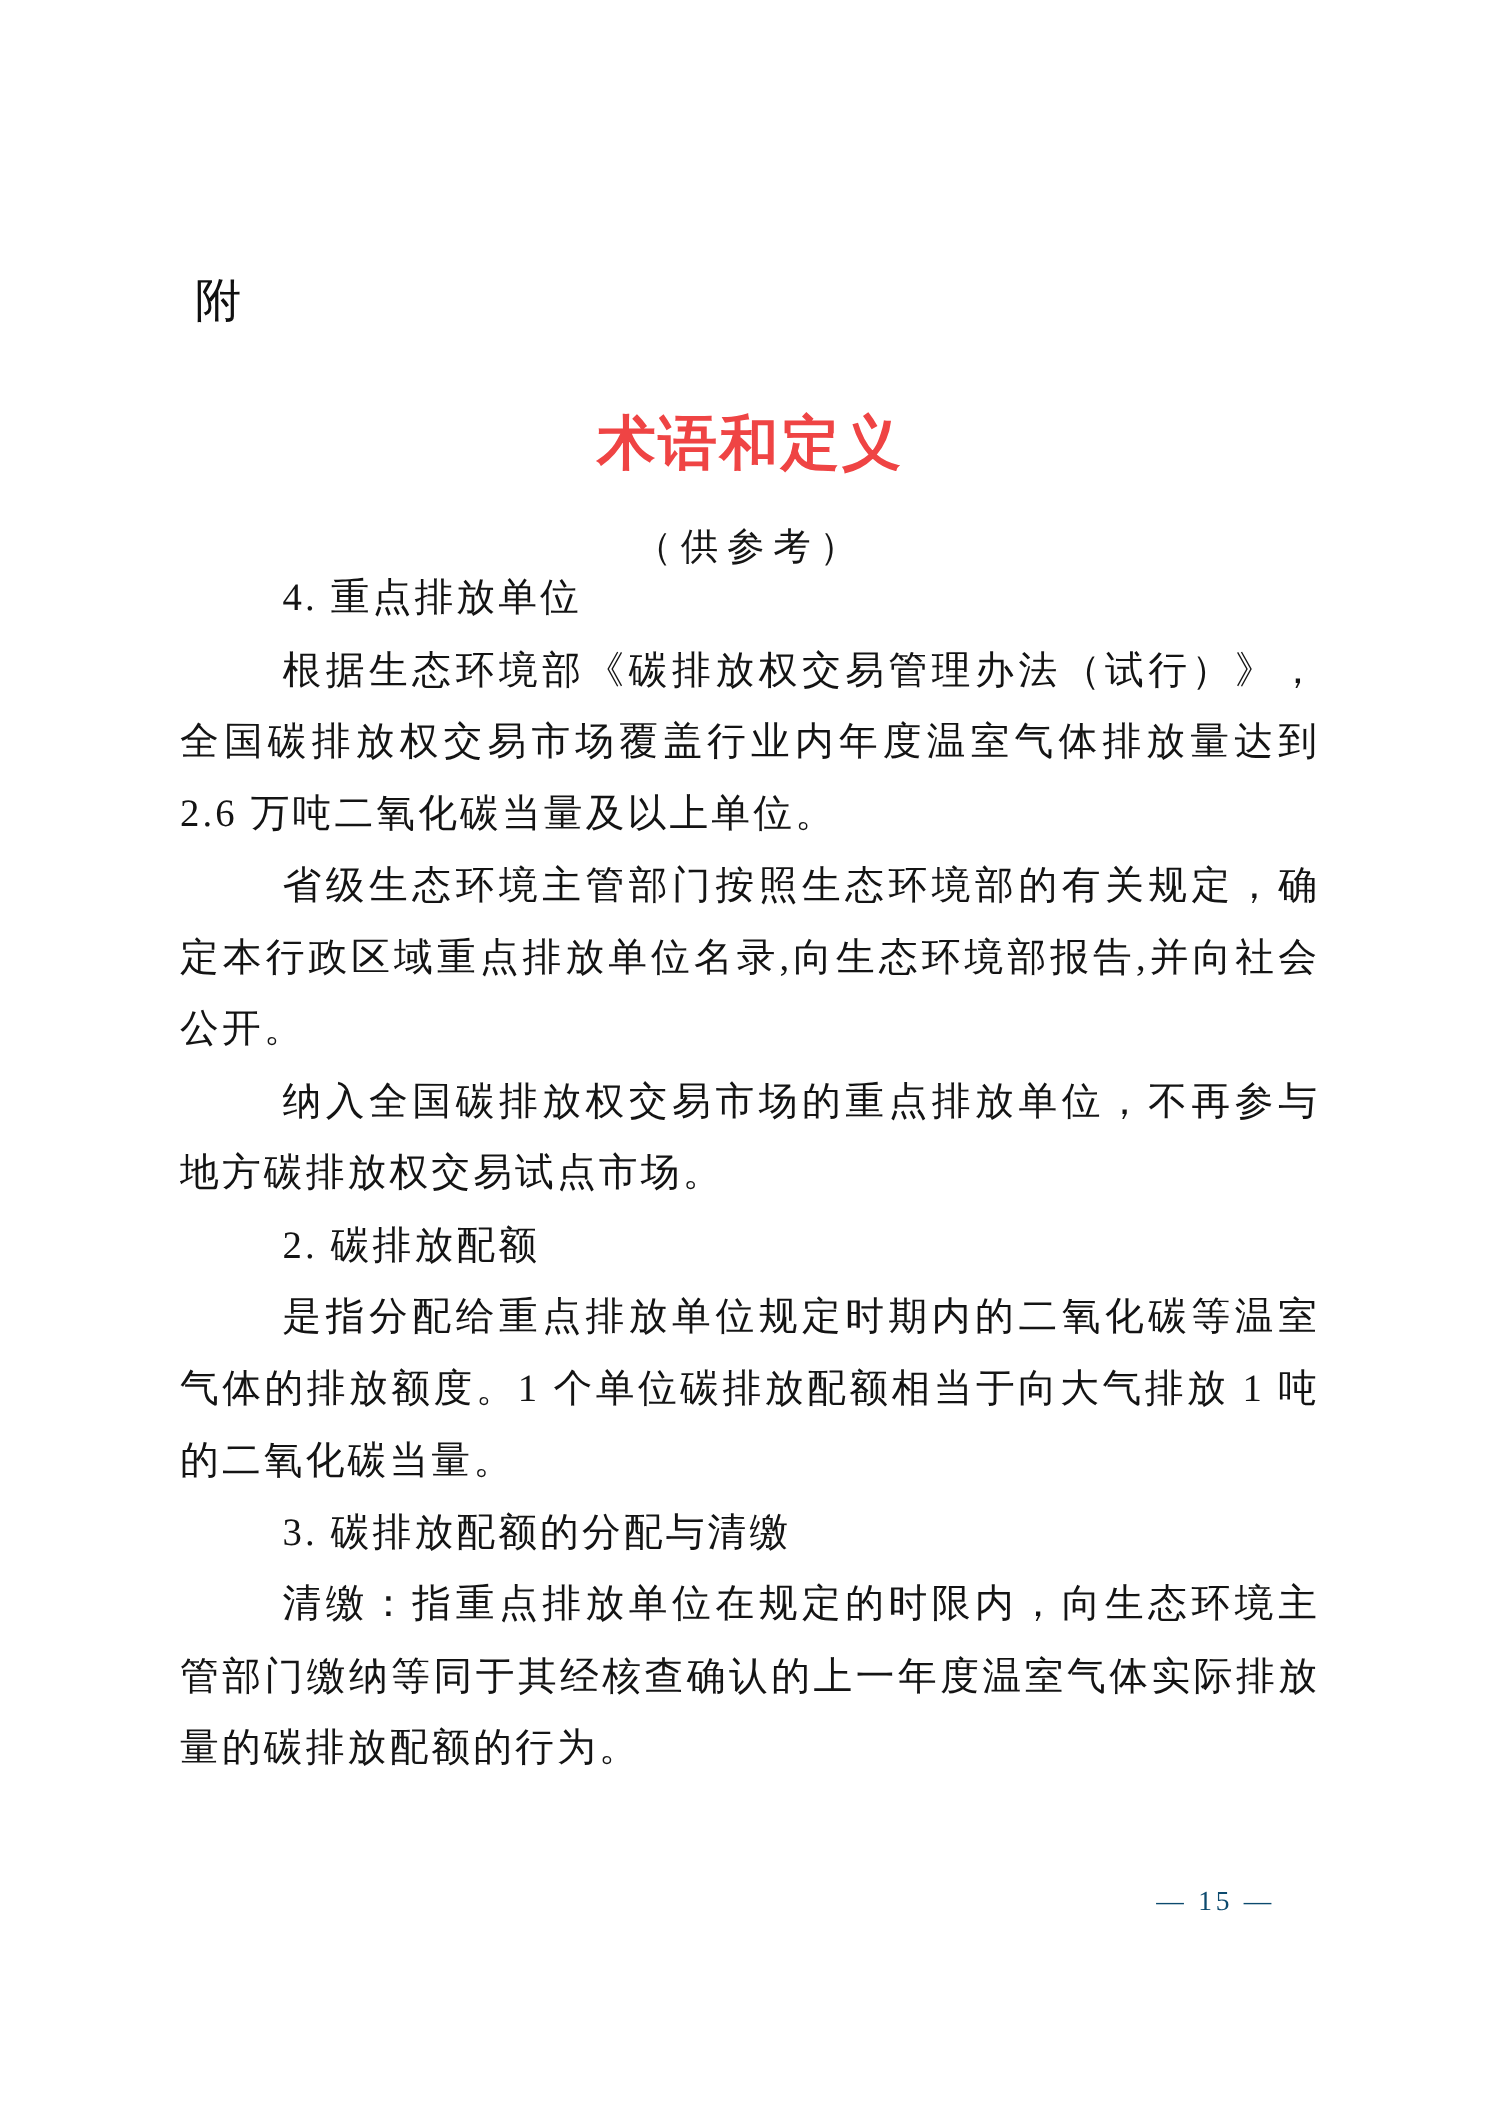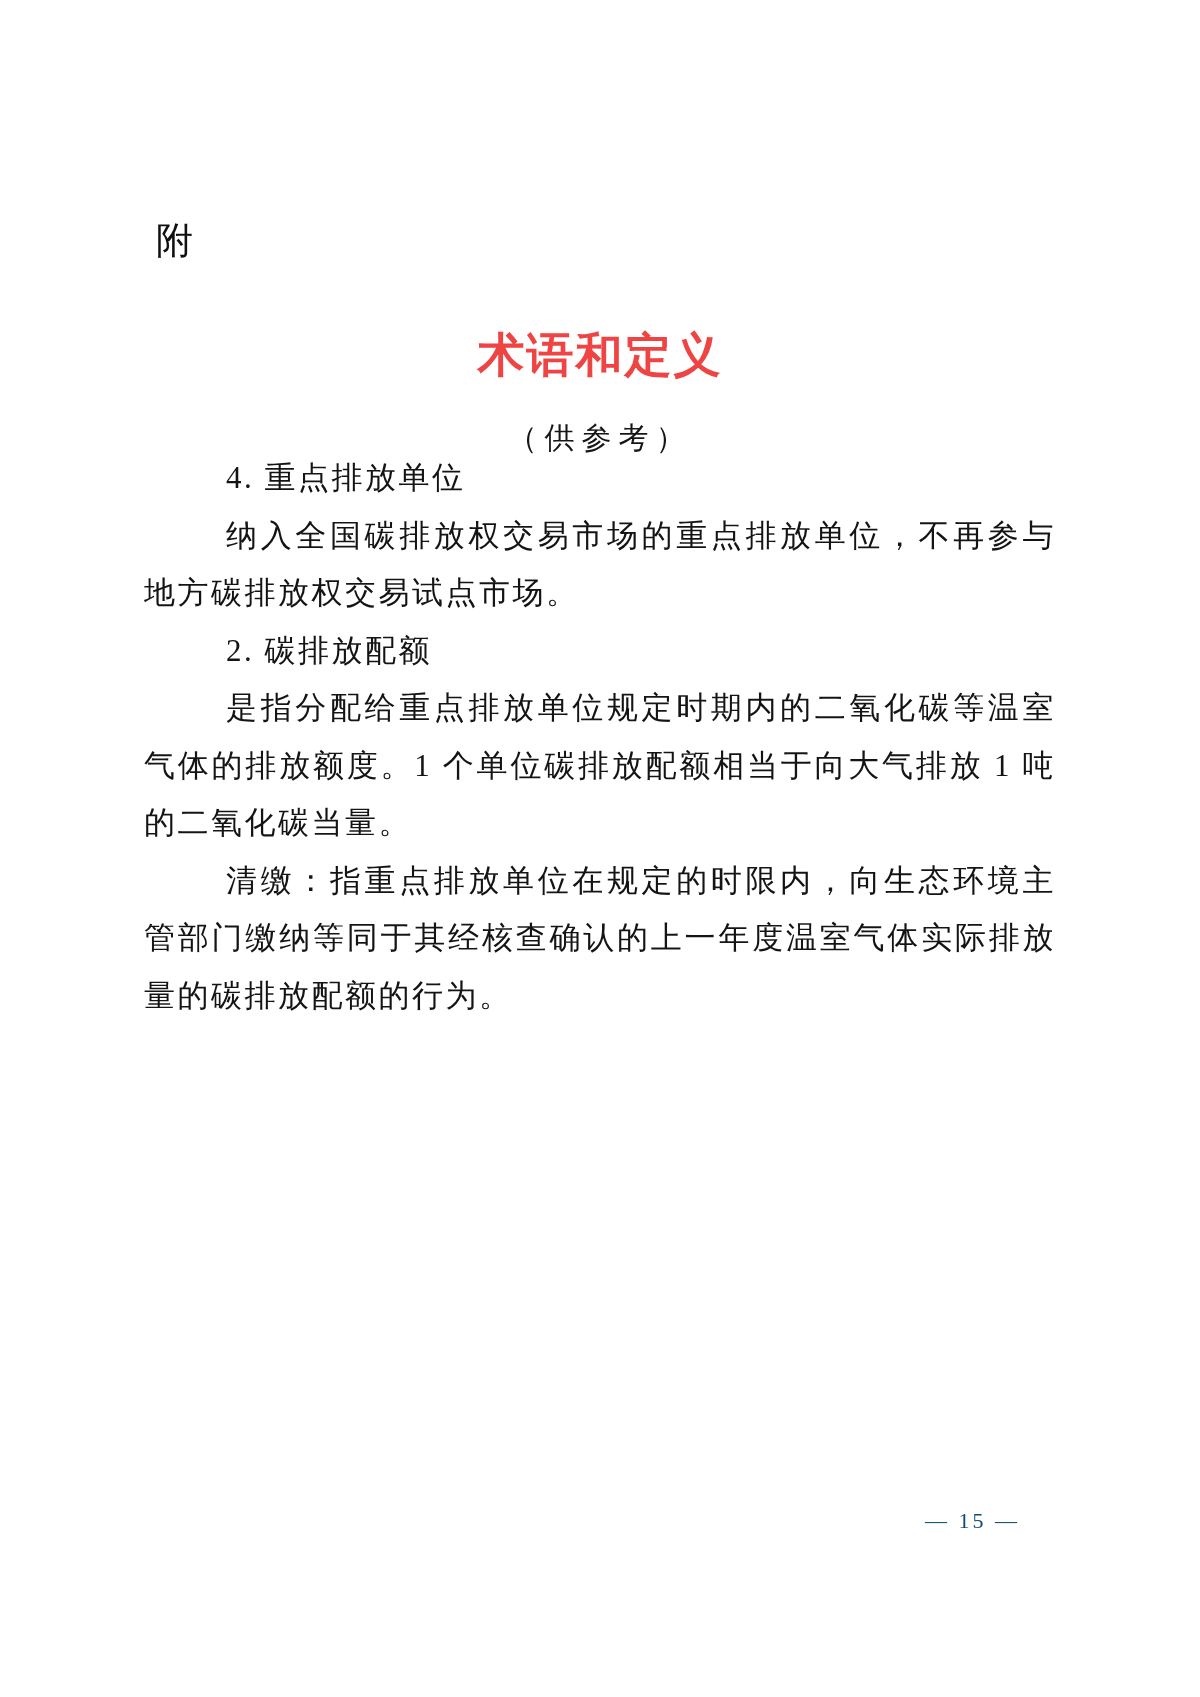--- a/index.html
+++ b/index.html
@@ -85,28 +85,31 @@
   <div class="attachment-label">附</div>
 
   <h1 class="doc-title">术语和定义</h1>
 
   <div class="doc-subtitle">（供参考）</div>
 
   <div class="doc-body">
 
     <p>4. 重点排放单位</p>
 
+    <p>根据生态环境部《碳排放权交易管理办法（试行）》，全国碳排放权交易市场覆盖行业内年度温室气体排放量达到 2.6 万吨二氧化碳当量及以上单位。</p>
 
+    <p>省级生态环境主管部门按照生态环境部的有关规定，确定本行政区域重点排放单位名录,向生态环境部报告,并向社会公开。</p>
 
     <p>纳入全国碳排放权交易市场的重点排放单位，不再参与地方碳排放权交易试点市场。</p>
 
     <p>2. 碳排放配额</p>
 
     <p>是指分配给重点排放单位规定时期内的二氧化碳等温室气体的排放额度。1 个单位碳排放配额相当于向大气排放 1 吨的二氧化碳当量。</p>
 
+    <p>3. 碳排放配额的分配与清缴</p>
 
 
     <p>清缴：指重点排放单位在规定的时限内，向生态环境主管部门缴纳等同于其经核查确认的上一年度温室气体实际排放量的碳排放配额的行为。</p>
 
   </div>
 
   <div class="page-number">— 15 —</div>
 
 </div>
 

